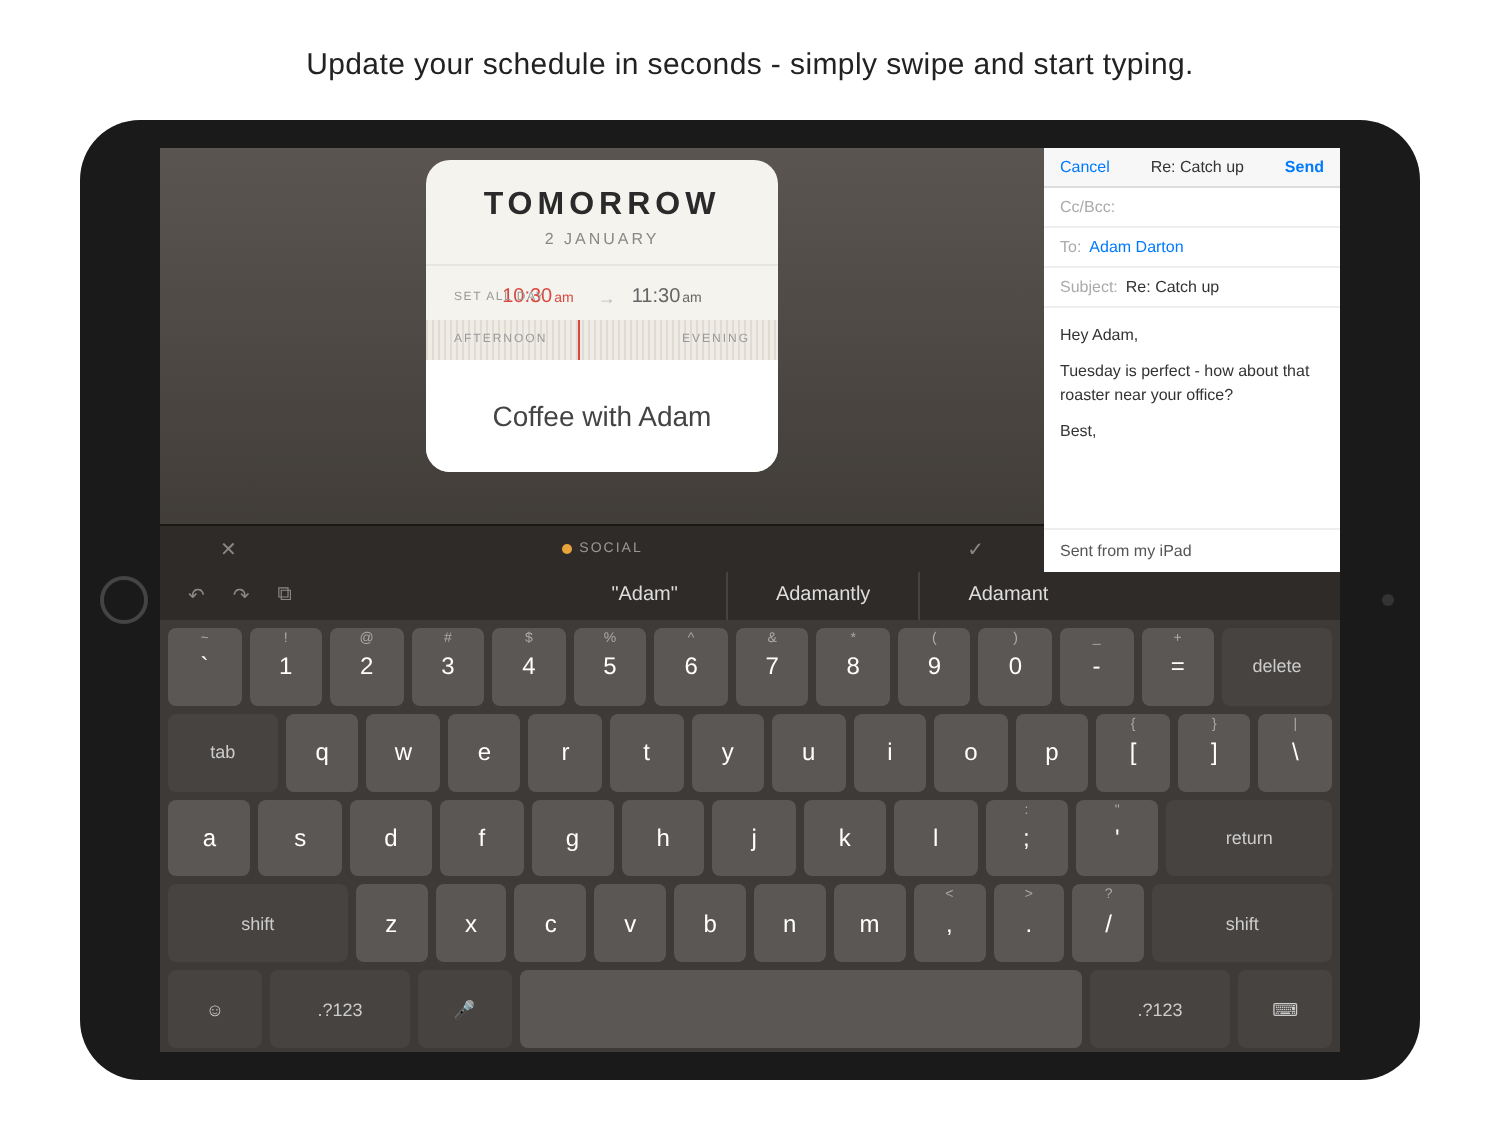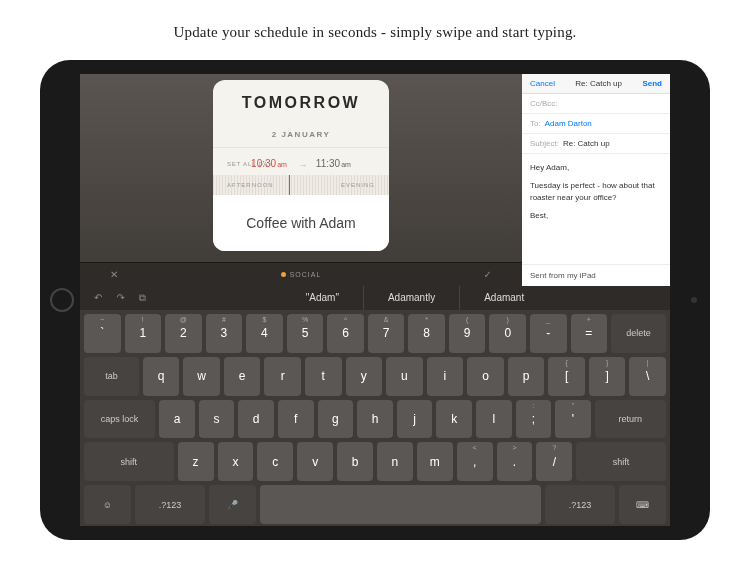--- a/index.html
+++ b/index.html
@@ -10,21 +10,20 @@
       font-family: -apple-system, BlinkMacSystemFont, "Helvetica Neue", sans-serif;
       position: relative;
       overflow: hidden;
     }
     .tagline {
       text-align: center;
       font-size: 15px;
       color: #222;
       padding: 24px 0 18px;
       letter-spacing: 0.2px;
-      font-family: Liberation Serif, serif;
     }
     .ipad-frame {
       position: absolute;
       top: 60px;
       left: 40px;
       width: 670px;
       height: 480px;
       background: #1a1a1a;
       border-radius: 30px;
       padding: 18px 26px;
@@ -87,22 +86,21 @@
     .event-day {
       font-size: 16px;
       font-weight: 600;
       letter-spacing: 2.5px;
       color: #2a2a2a;
     }
     .event-date {
       font-size: 8px;
       letter-spacing: 1.5px;
       color: #888;
-      margin-top: 18px;
-      font-weight: bold;
+      margin-top: 3px;
     }
     .time-row {
       display: flex;
       align-items: center;
       justify-content: center;
       padding: 10px 14px 6px;
       position: relative;
       border-top: 1px solid #e8e5df;
     }
     .all-day {
@@ -487,23 +485,20 @@
               <span class="alt">}</span>
               <span>]</span>
             </div>
             <div class="key ">
               <span class="alt">|</span>
               <span>\</span>
             </div>
           </div>
 
         <div class="key-row" id="kr3">
-            <div class="key dark wide2">
-              <span>caps lock</span>
-            </div>
             <div class="key ">
               <span>a</span>
             </div>
             <div class="key ">
               <span>s</span>
             </div>
             <div class="key ">
               <span>d</span>
             </div>
             <div class="key ">

